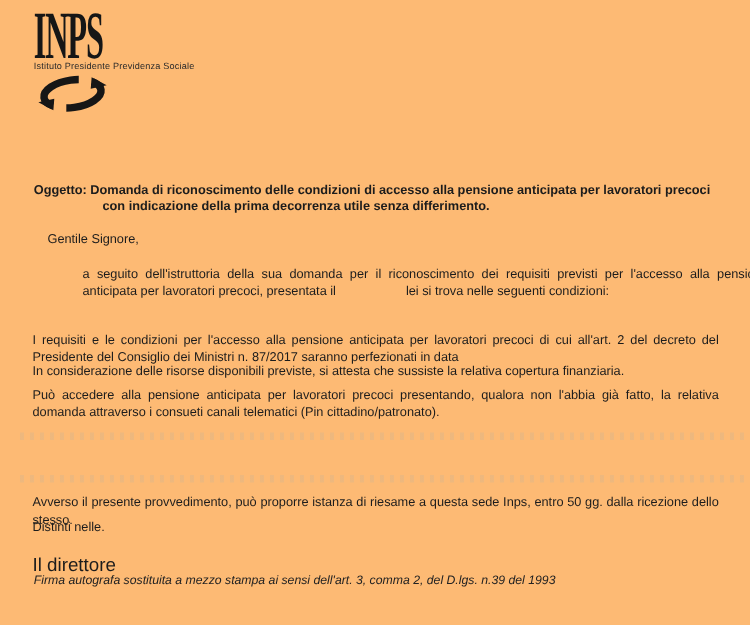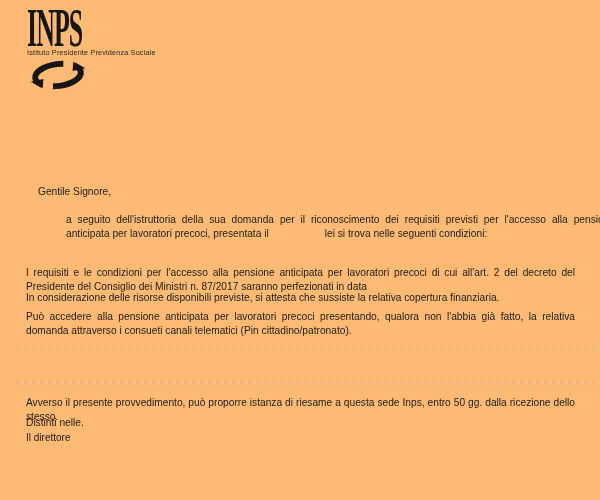--- a/index.html
+++ b/index.html
@@ -46,21 +46,21 @@
   .para {
     position: absolute; left: 26px; width: 549px;
     font-size: 10.2px; line-height: 13.5px; text-align: justify;
   }
   #p-intro     { top: 203px; margin-left: 40px; }
   #p-requisiti { top: 249px; margin-top: 17px; }
   #p-copertura { top: 281px; text-align: left; }
   #p-accesso   { top: 300px; }
   #p-riesame   { top: 386px; }
   .closing     { position: absolute; left: 26px; top: 417px; font-size: 10.2px; }
-  .signature   { position: absolute; left: 26px; top: 432px; font-size: 10px; }
+  .signature   { position: absolute; left: 26px; top: 444px; font-size: 15px; }
   .footnote {
     position: absolute; left: 27px; top: 459px;
     font-size: 9.8px; font-style: italic; white-space: nowrap; color: #222;
   }
 
   .date-gap { display: inline-block; width: 56px; height: 1px; }
   .date-gap-short { display: inline-block; width: 6px; height: 1px; }
 
   
   .scan-band {
@@ -84,33 +84,38 @@
       <svg width="58" height="34" viewBox="0 0 58 34" aria-hidden="true">
         <g transform="rotate(-8 29 17)">
           <ellipse cx="29" cy="17" rx="23" ry="11" fill="none" stroke="#161616" stroke-width="6" stroke-dasharray="44 11" stroke-dashoffset="10"></ellipse>
           <polygon points="46,6 57,14 44,15" fill="#161616"></polygon>
           <polygon points="12,28 1,20 14,19" fill="#161616"></polygon>
         </g>
       </svg>
     </div>
   </div>
 
+  <div class="subject">
+    <div>Oggetto: Domanda di riconoscimento delle condizioni di accesso alla pensione anticipata per lavoratori precoci</div>
+    <div class="subject-line2">con indicazione della prima decorrenza utile senza differimento.</div>
+  </div>
 
   <div class="salutation">Gentile Signore,</div>
 
   <p class="para" id="p-intro"><span>a seguito dell'istruttoria della sua domanda per il riconoscimento dei requisiti previsti per l'accesso alla pensione anticipata per lavoratori precoci, presentata il</span><span class="date-gap"></span><span>lei si trova nelle seguenti condizioni:</span></p>
 
   <p class="para" id="p-requisiti"><span>I requisiti e le condizioni per l'accesso alla pensione anticipata per lavoratori precoci di cui all'art. 2 del decreto del Presidente del Consiglio dei Ministri n. 87/2017 saranno perfezionati in data</span><span class="date-gap-short"></span></p>
 
   <p class="para" id="p-accesso">Può accedere alla pensione anticipata per lavoratori precoci presentando, qualora non l'abbia già fatto, la relativa domanda attraverso i consueti canali telematici (Pin cittadino/patronato).</p>
 
   <p class="para" id="p-copertura">In considerazione delle risorse disponibili previste, si attesta che sussiste la relativa copertura finanziaria.</p>
 
   <div class="scan-band" id="band1"></div>
   <div class="scan-band" id="band2"></div>
 
   <p class="para" id="p-riesame">Avverso il presente provvedimento, può proporre istanza di riesame a questa sede Inps, entro 50 gg. dalla ricezione dello stesso.</p>
 
   <div class="closing">Distinti nelle.</div>
   <div class="signature">Il direttore</div>
 
+  <div class="footnote">Firma autografa sostituita a mezzo stampa ai sensi dell'art. 3, comma 2, del D.lgs. n.39 del 1993</div>
 
 </div>
 
 </body></html>

